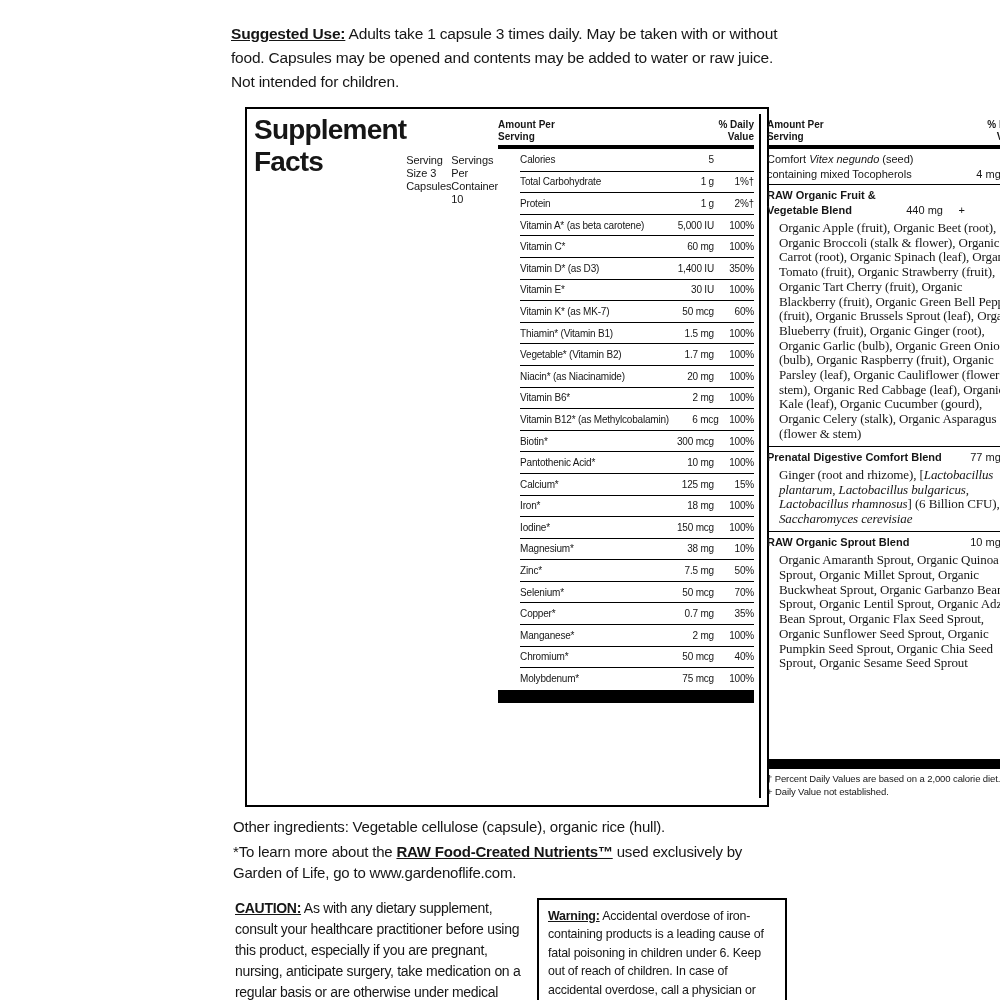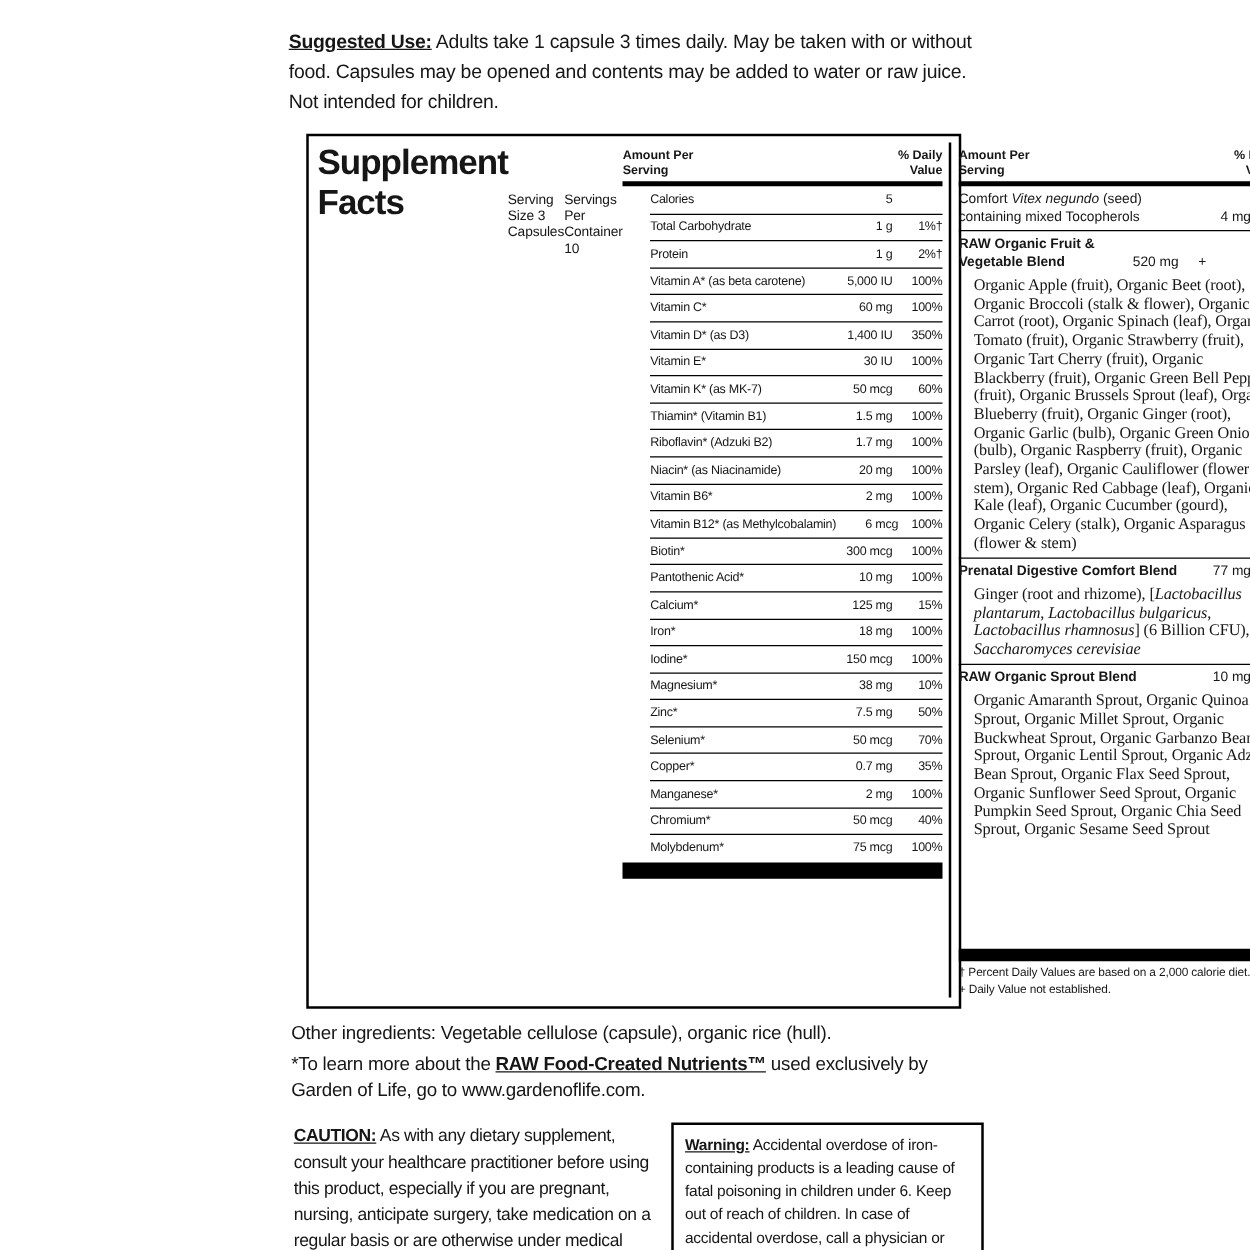--- a/index.html
+++ b/index.html
@@ -135,21 +135,21 @@
                 <span class="rd">60%</span>
               </div>
 
               <div class="row">
                 <span class="rn">Thiamin* (Vitamin B1)</span>
                 <span class="ra">1.5 mg</span>
                 <span class="rd">100%</span>
               </div>
 
               <div class="row">
-                <span class="rn">Riboflavin* (Adzuki B2)</span>
+                <span class="rn">Vegetable* (Vitamin B2)</span>
                 <span class="ra">1.7 mg</span>
                 <span class="rd">100%</span>
               </div>
 
               <div class="row">
                 <span class="rn">Niacin* (as Niacinamide)</span>
                 <span class="ra">20 mg</span>
                 <span class="rd">100%</span>
               </div>
 
@@ -248,21 +248,21 @@
           </div>
 
           <div class="rrow">
             <span class="txt"><span class="seg">Comfort </span><span class="seg it">Vitex negundo</span><span class="seg"> (seed) containing mixed Tocopherols</span></span>
             <span class="ra">4 mg</span>
             <span class="rd">+</span>
           </div>
 
           <div class="rrow sep-top">
             <span class="txt blend-name" style="max-width:128px;">RAW Organic Fruit &amp; Vegetable Blend</span>
-            <span class="ra">520 mg</span>
+            <span class="ra">440 mg</span>
             <span class="rd">+</span>
           </div>
           <div class="ingr">Organic Apple (fruit), Organic Beet (root), Organic Broccoli (stalk &amp; flower), Organic Carrot (root), Organic Spinach (leaf), Organic Tomato (fruit), Organic Strawberry (fruit), Organic Tart Cherry (fruit), Organic Blackberry (fruit), Organic Green Bell Pepper (fruit), Organic Brussels Sprout (leaf), Organic Blueberry (fruit), Organic Ginger (root), Organic Garlic (bulb), Organic Green Onion (bulb), Organic Raspberry (fruit), Organic Parsley (leaf), Organic Cauliflower (flower &amp; stem), Organic Red Cabbage (leaf), Organic Kale (leaf), Organic Cucumber (gourd), Organic Celery (stalk), Organic Asparagus (flower &amp; stem)</div>
 
           <div class="rrow sep-top">
             <span class="txt blend-name nowrap">Prenatal Digestive Comfort Blend</span>
             <span class="ra">77 mg</span>
             <span class="rd">+</span>
           </div>
           <div class="ingr"><span class="seg">Ginger (root and rhizome), [</span><span class="seg it">Lactobacillus plantarum</span><span class="seg">, </span><span class="seg it">Lactobacillus bulgaricus</span><span class="seg">, </span><span class="seg it">Lactobacillus rhamnosus</span><span class="seg">] (6 Billion CFU), </span><span class="seg it">Saccharomyces cerevisiae</span></div>

